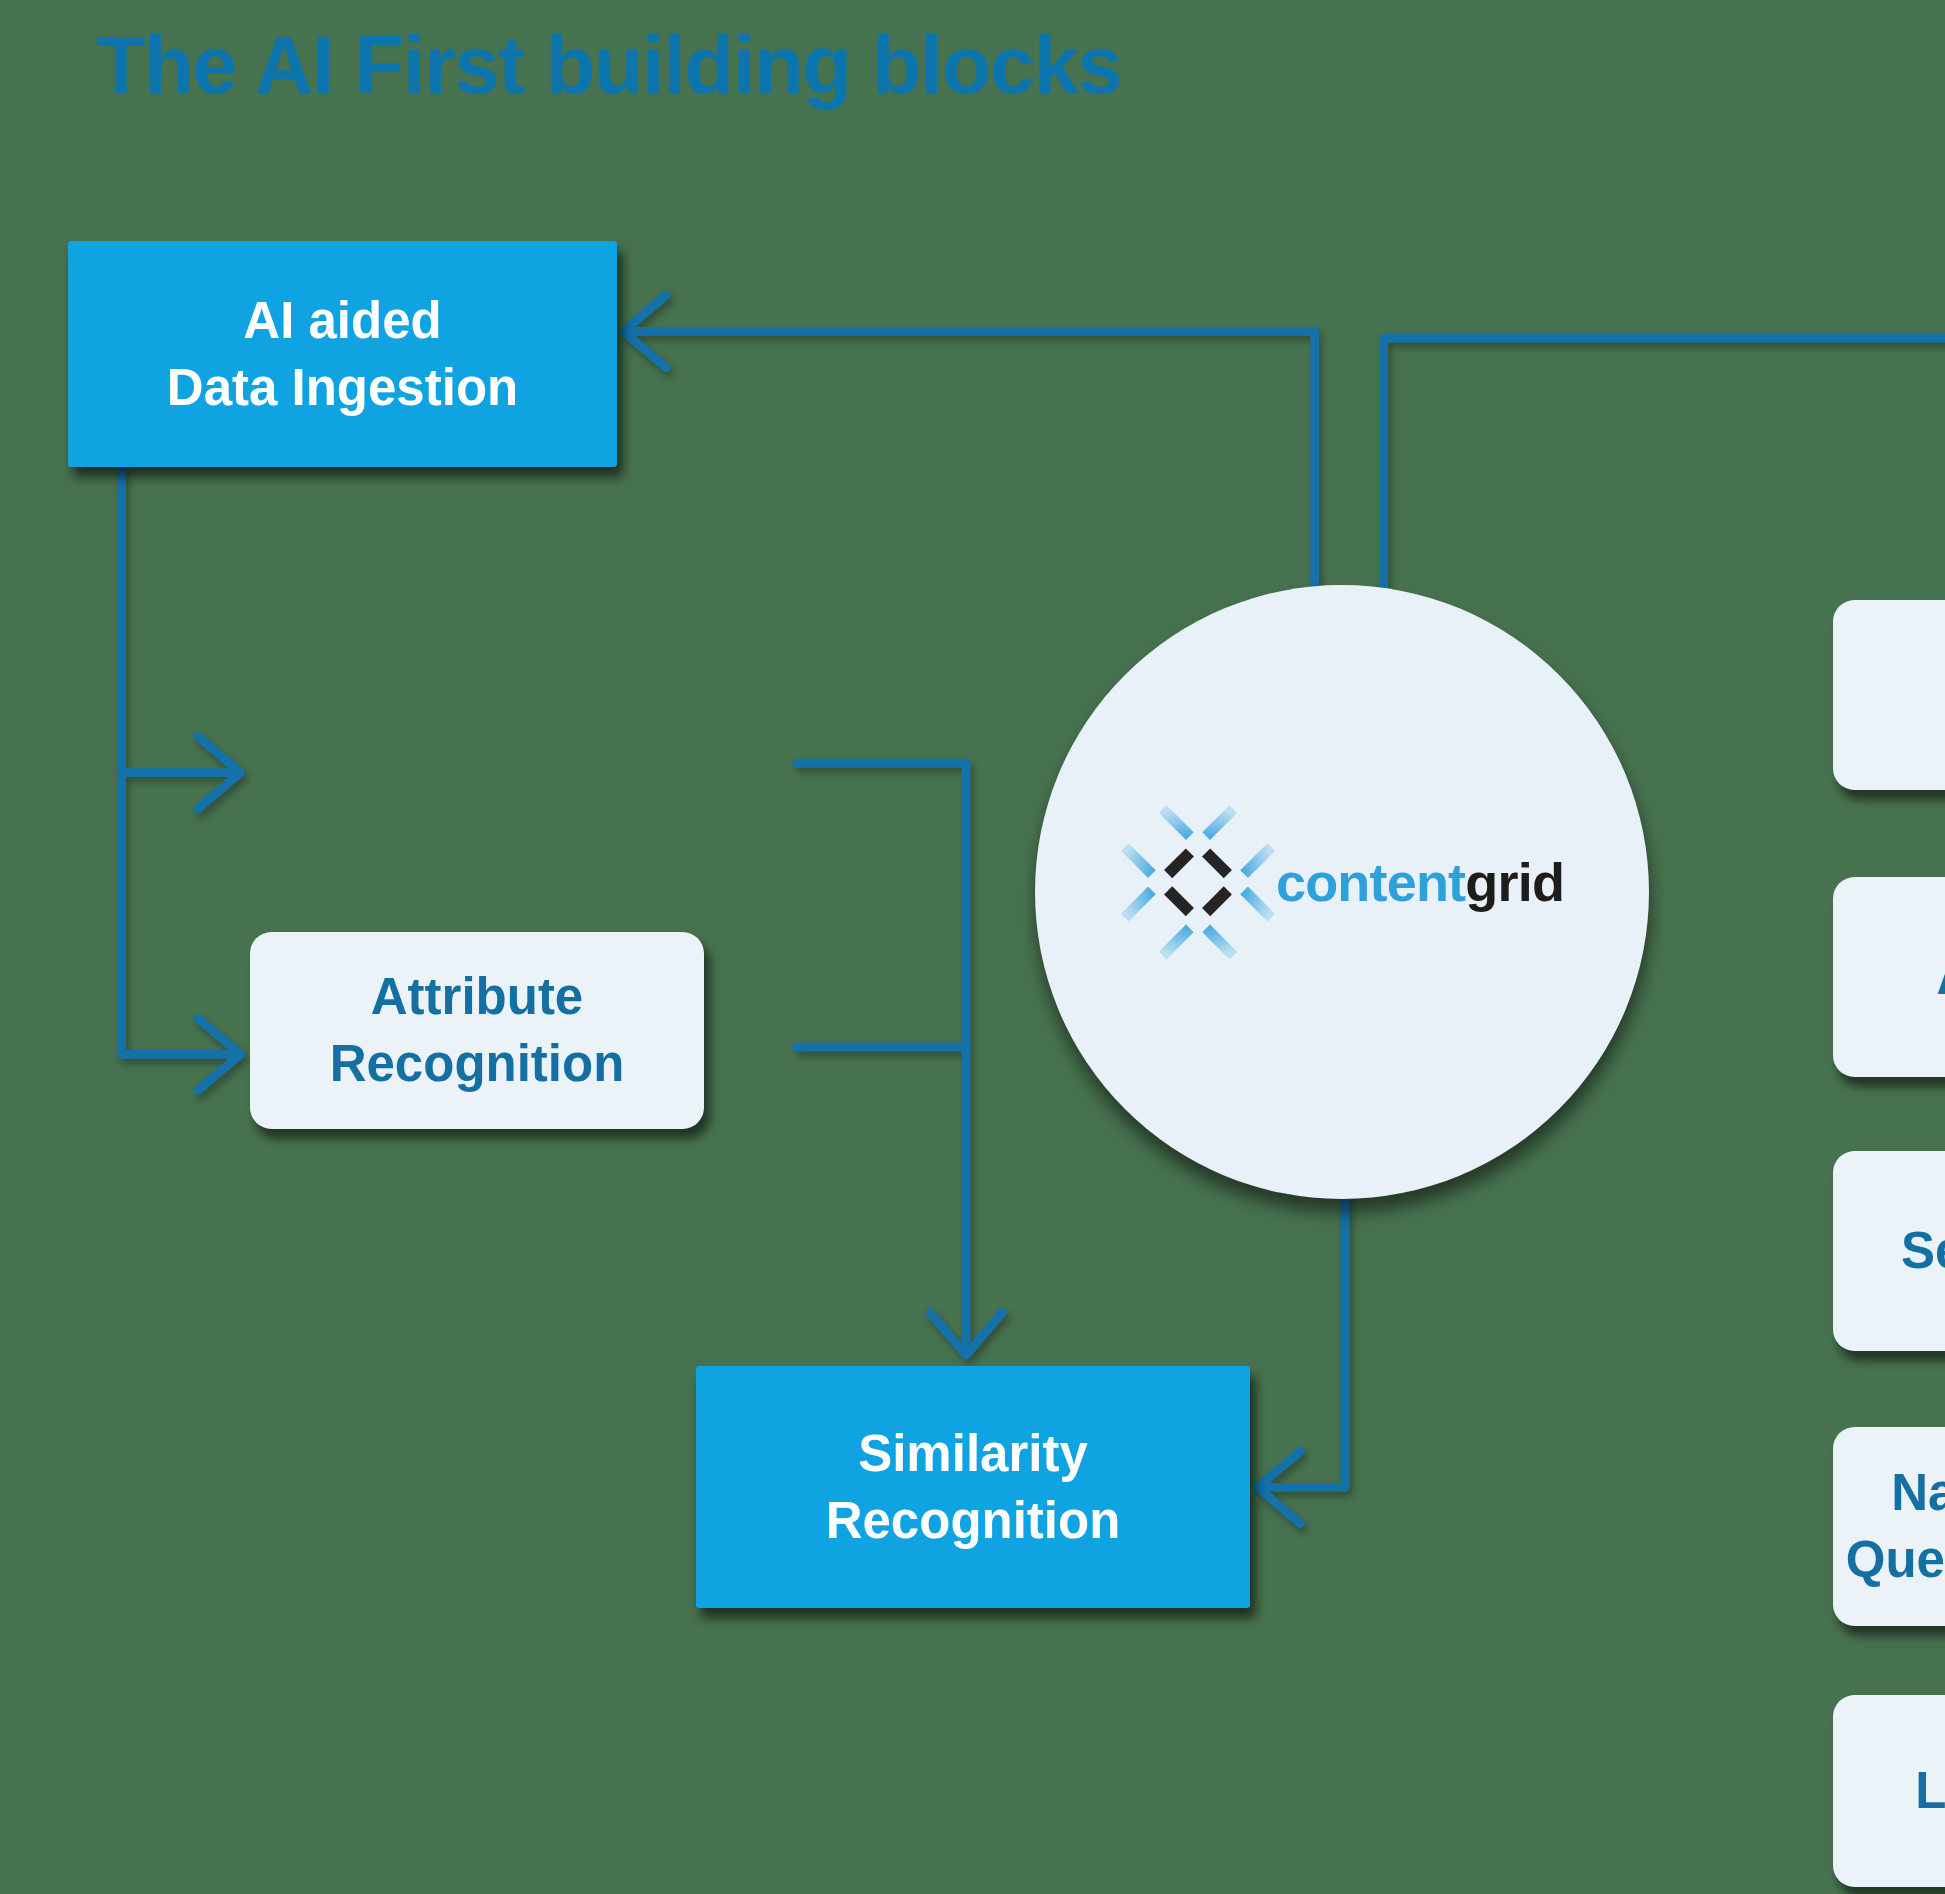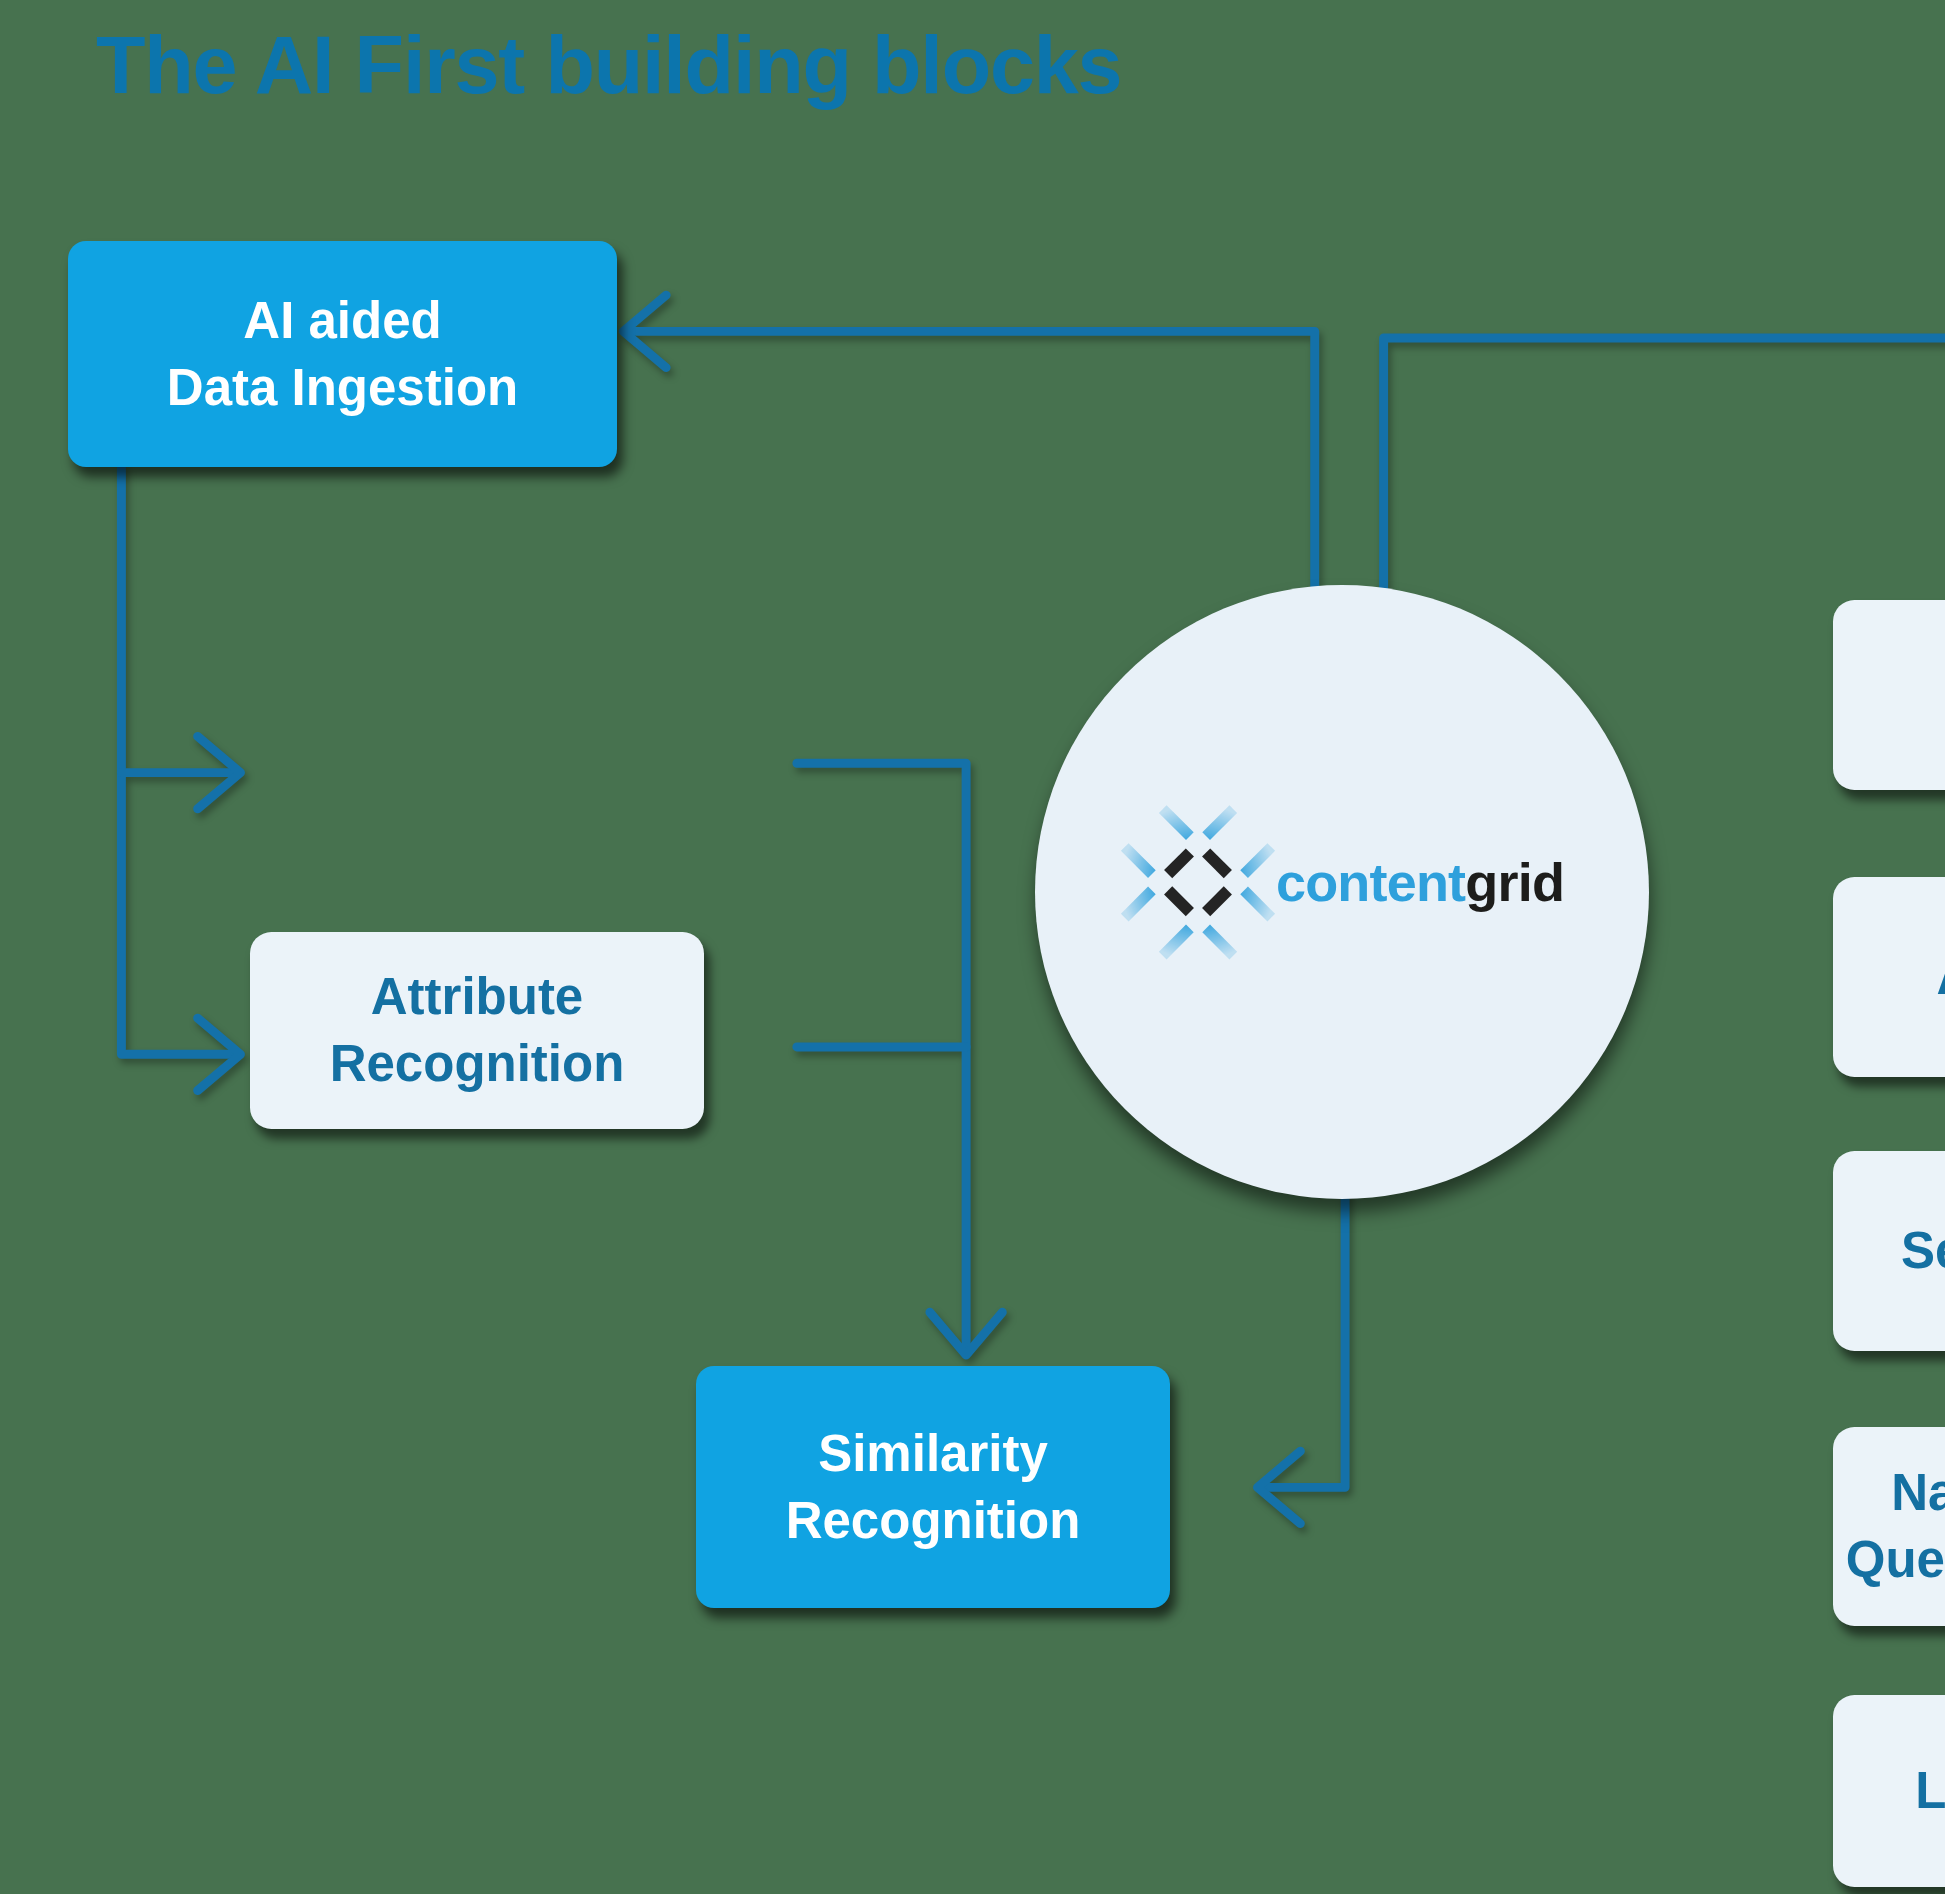--- a/index.html
+++ b/index.html
@@ -23,21 +23,21 @@
     filter:drop-shadow(3.1px 5.4px 3.9px rgba(0,0,0,.30));
   }
   .node{
     position:absolute;
     display:flex;align-items:center;justify-content:center;
     text-align:center;white-space:pre-line;
   }
   .node.primary{
     background:var(--accent,#10A3E2);
     color:#fff;font-weight:700;font-size:51px;line-height:1.32;
-    border-radius:18px;
+    border-radius:3px;
     box-shadow:5.4px 10px 11px rgba(0,0,0,.58);
   }
   .node.light{
     background:var(--panel,#EBF3F9);
     color:var(--text-blue,#1470A2);
     font-weight:600;font-size:51px;line-height:1.3;
     border-radius:21.4px;
     box-shadow:5.4px 9.3px 10px rgba(0,0,0,.52);
   }
   #hub-circle{
@@ -93,21 +93,21 @@
     </g>
   </svg>
 
   <h1 id="page-title">The AI First building blocks</h1>
 
   <div class="node primary" style="left:68px;top:241px;width:549px;height:226px;">
     <span>AI aided
 Data Ingestion</span>
   </div>
 
-  <div class="node primary" style="left:696px;top:1366px;width:474px;height:242px;">
+  <div class="node primary" style="left:696px;top:1366px;width:554px;height:242px;">
     <span>Similarity
 Recognition</span>
   </div>
 
 
   <div class="node light" style="left:250px;top:932px;width:454px;height:197px;">
     <span>Attribute
 Recognition</span>
   </div>
 

